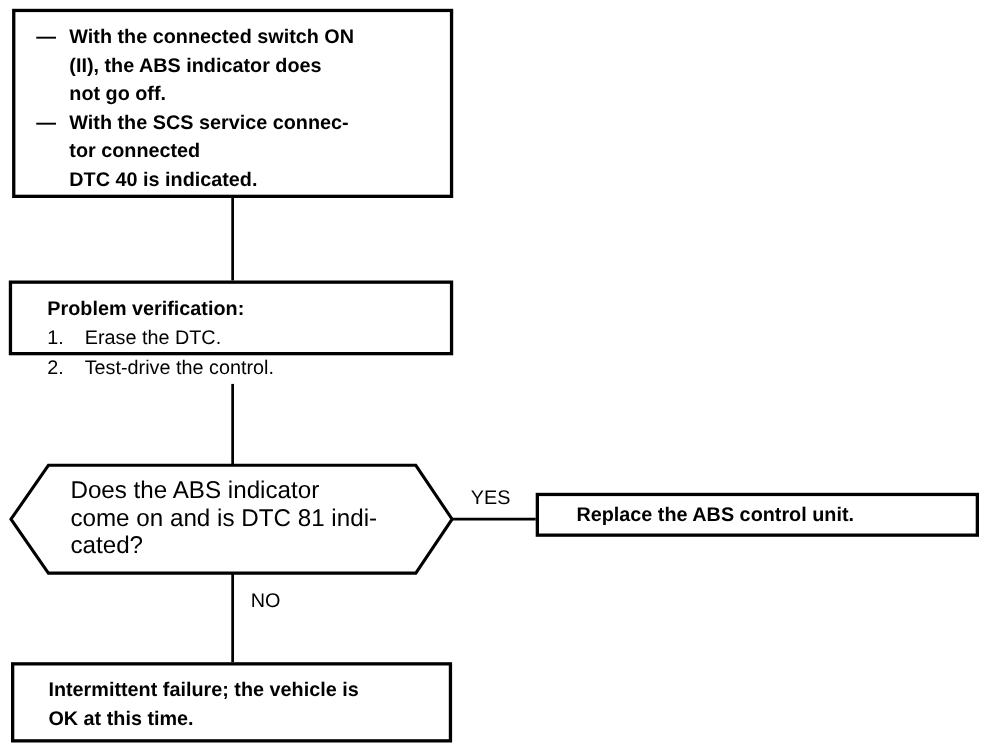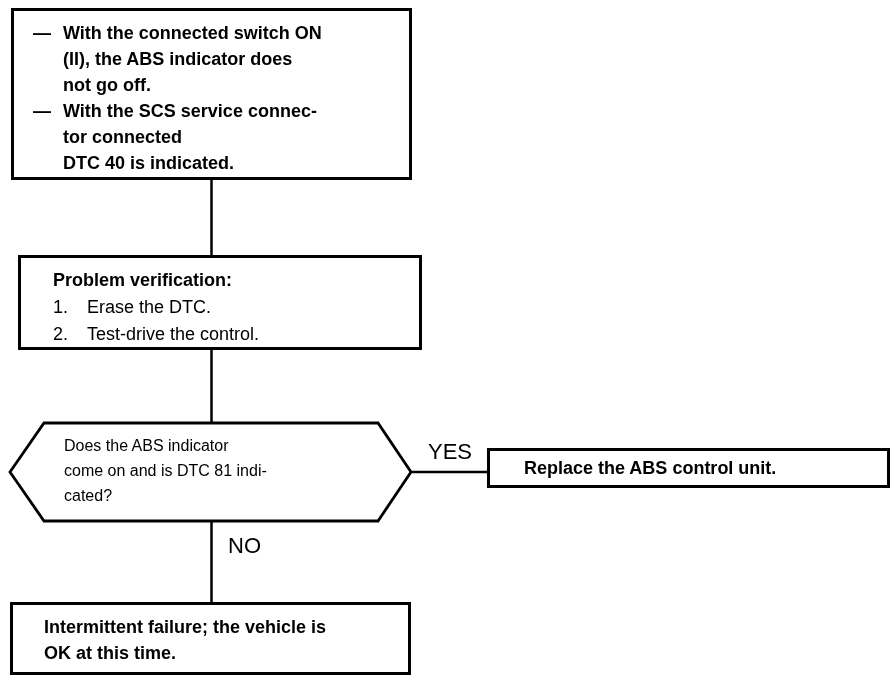--- a/index.html
+++ b/index.html
@@ -47,43 +47,43 @@
     align-items: flex-start;
   }
   .dash-item .marker {
     width: 30px;
     flex: 0 0 30px;
   }
   .dash-item .txt { flex: 1; }
 
   
   .verification-box {
-    left: 18px; top: 255px;
-    width: 404px; height: 95px;
+    left: 8px; top: 255px;
+    width: 404px; height: 68px;
     padding: 9px 10px 0 32px;
     line-height: 27px;
   }
   .step-item { display: flex; }
   .step-item .num {
     width: 34px;
     flex: 0 0 34px;
   }
 
   
   .decision-text {
     position: absolute;
     left: 64px; top: 433px;
     width: 330px;
-    font-size: 16px;
+    font-size: 22px;
     line-height: 25px;
   }
 
   .branch-label {
     position: absolute;
-    font-size: 22px;
+    font-size: 18px;
     line-height: 20px;
   }
   .yes-label { left: 428px; top: 442px; }
   .no-label  { left: 228px; top: 536px; }
 
   
   .yes-result-box {
     left: 487px; top: 448px;
     width: 403px; height: 40px;
     font-weight: bold;

